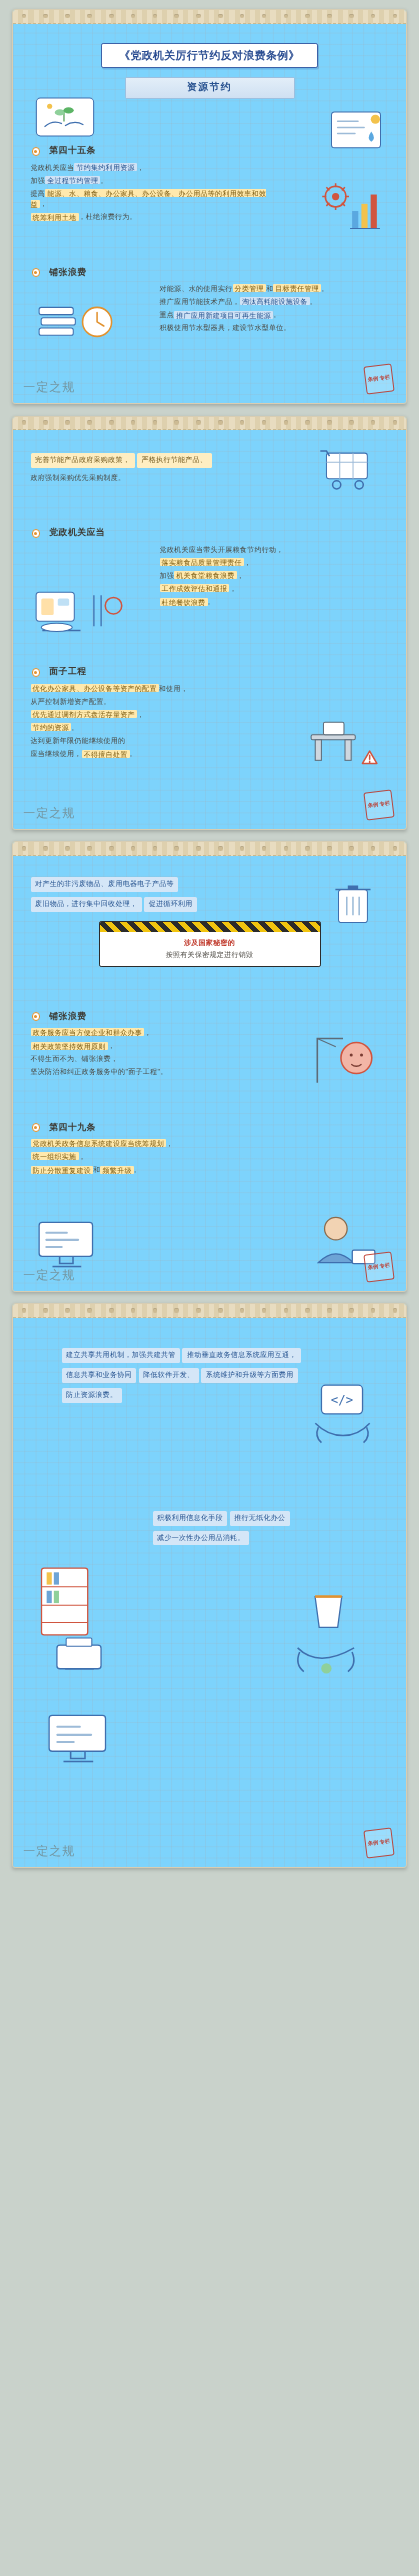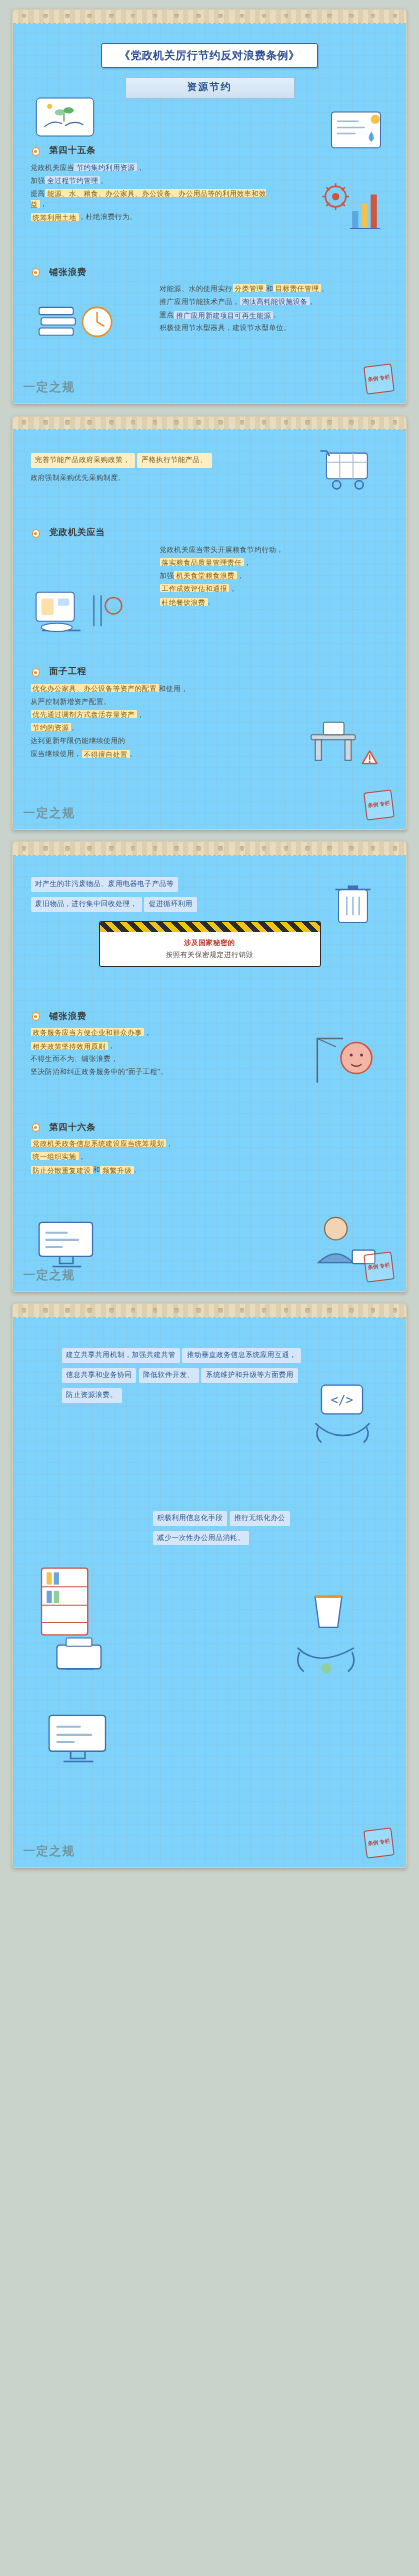--- a/index.html
+++ b/index.html
@@ -147,21 +147,21 @@
     display: flex; align-items: center; justify-content: center;
     font-size: 5.2px; font-weight: bold; line-height: 1.1;
     text-align: center;
     transform: rotate(-7deg);
     opacity: .9;
     z-index: 5;
     background: rgba(255,255,255,.25);
   }
   .badge-bottom {
     position: absolute; left: 10.3px; bottom: 7.2px;
-    font-size: 12px; font-weight: bold; color: #6b6457;
+    font-size: 12px; font-weight: normal; color: #6b6457;
     letter-spacing: 1px; opacity: .55; z-index: 4;
   }
   
   .caution {
     margin: 7.2px auto 2.1px auto;
     width: 222px;
     border: 1.5px solid #2b2b2b;
     border-radius: 2.1px;
     background: #fff;
     overflow: hidden;
@@ -504,21 +504,21 @@
           <span class="hi-yellow">相关政策坚持效用原则</span><span>，</span>
         </span>
         <span class="line">不得生而不为、铺张浪费，</span>
         <span class="line">坚决防治和纠正政务服务中的"面子工程"。</span>
       </div>
 
       <div class="spacer-60"></div>
 
       <div class="article">
         <span class="art-bullet"></span>
-        <span class="art-title">第四十六条</span>
+        <span class="art-title">第四十九条</span>
       </div>
 
       <div class="para narrow stack">
         <span class="line">
           <span class="hi-yellow">党政机关政务信息系统建设应当统筹规划</span><span>，</span>
         </span>
         <span class="line">
           <span class="hi-yellow">统一组织实施</span><span>，</span>
         </span>
         <span class="line">

